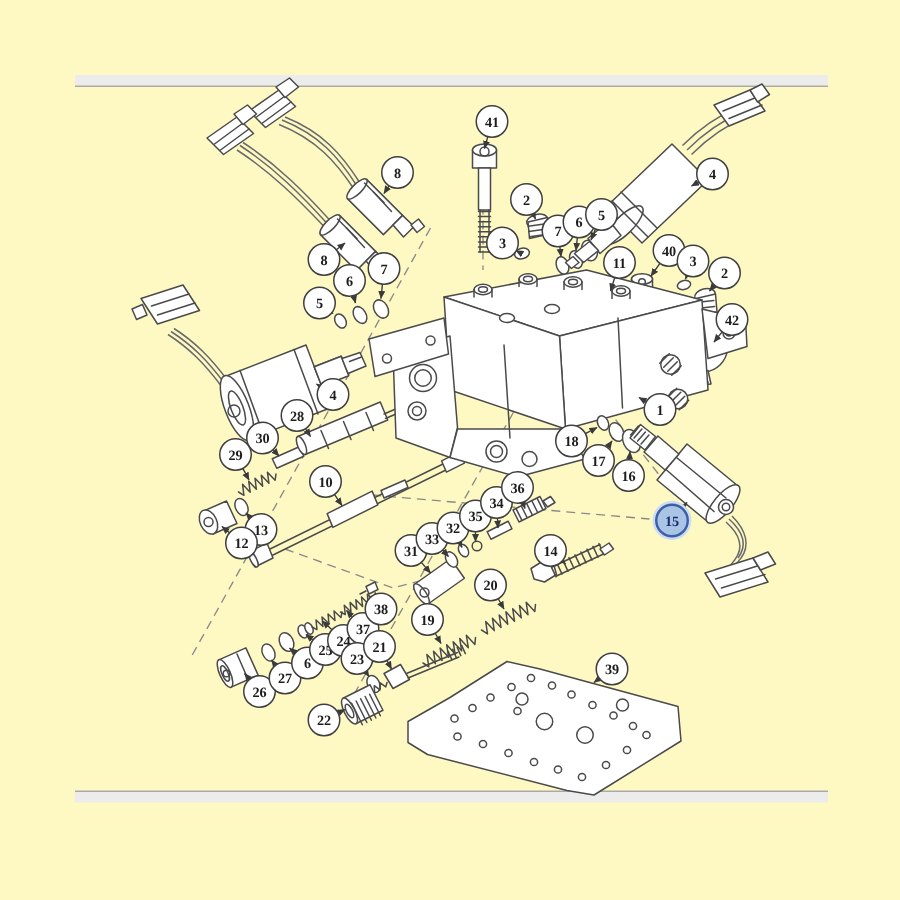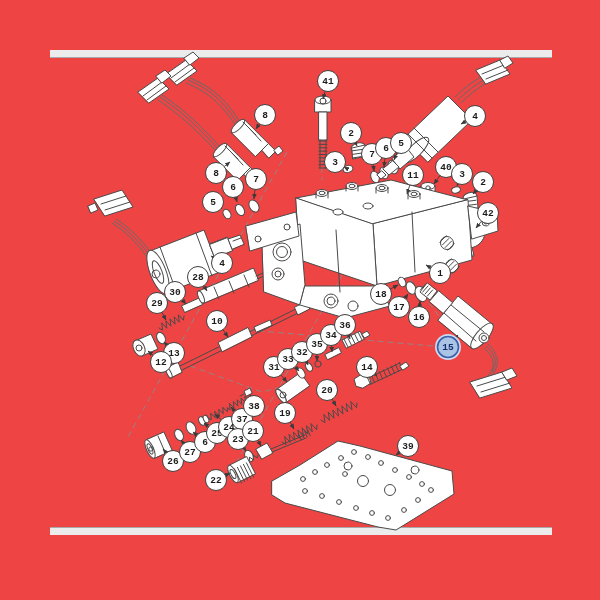--- a/index.html
+++ b/index.html
@@ -1,17 +1,17 @@
 <!DOCTYPE html>
 <html><head>
 <meta charset="utf-8">
 <style>
   html,body{margin:0;padding:0;background:#ffffff;}
-  .page{position:relative;width:600px;height:600px;background:#ef4444;overflow:hidden;
-        font-family:Liberation Mono, monospace;}
+  .page{position:relative;width:600px;height:600px;background:#fef9c3;overflow:hidden;
+        font-family:Liberation Serif, serif;}
   svg{position:absolute;left:0;top:0;}
   .part{stroke:#4a4a4a;stroke-width:1;fill:none;stroke-linejoin:round;stroke-linecap:round;}
   .face{fill:#ffffff;}
   .cable{stroke:#6a6a6a;stroke-width:1;fill:none;}
   .dash{stroke:#8a8a8a;stroke-width:0.9;fill:none;stroke-dasharray:6 4;}
   .leader{stroke:#3a3a3a;stroke-width:0.9;fill:none;}
   .balloon-label{font-weight:bold;}
 </style>
 </head>
 <body>

